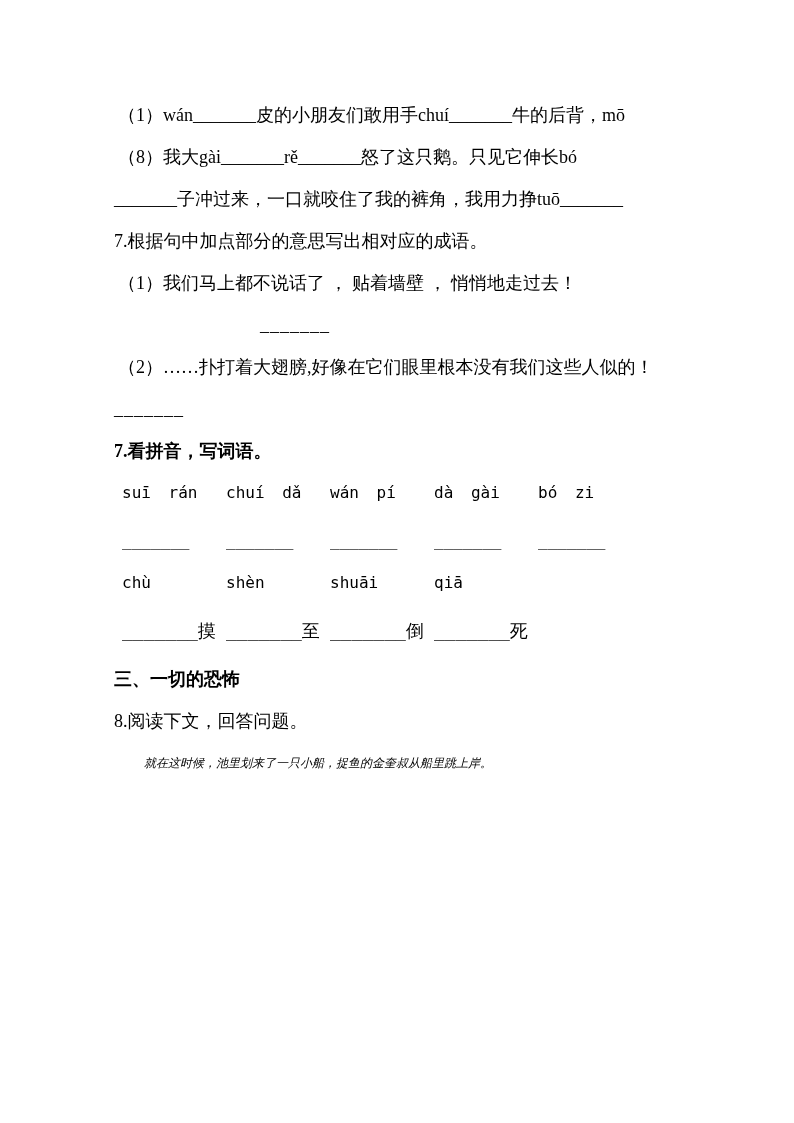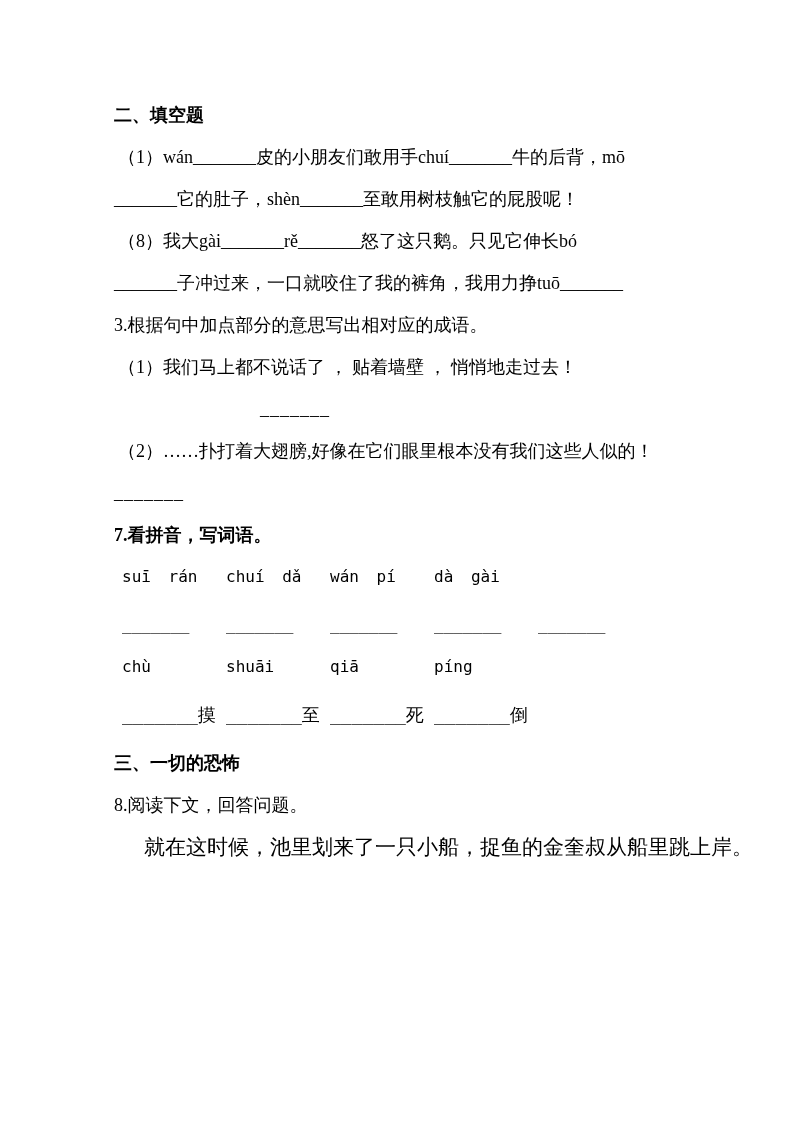--- a/index.html
+++ b/index.html
@@ -49,70 +49,70 @@
     word-spacing: 8px;
   }
   .blanks-row .cell,
   .answers-row .cell {
     font-family: "DejaVu Sans Mono", monospace;
     font-size: 16px;
   }
   .answers-row .cell { font-size: 18px; }
   .mt6 { margin-top: 6px; }
   .passage {
-    font-size: 21px;
+    font-style: italic;
+    font-size: 12px;
     padding-left: 30px;
   }
 </style>
 </head>
 <body>
 
 <div class="page">
 
-  <div class="line bold">二、填空题</div>
 
   <div class="line item">（1）wán_______皮的小朋友们敢用手chuí_______牛的后背，mō</div>
-  <div class="line">_______它的肚子，shèn_______至敢用树枝触它的屁股呢！</div>
   <div class="line item">（8）我大gài_______rě_______怒了这只鹅。只见它伸长bó</div>
   <div class="line">_______子冲过来，一口就咬住了我的裤角，我用力挣tuō_______</div>
 
-  <div class="line">3.根据句中加点部分的意思写出相对应的成语。</div>
+  <div class="line">7.根据句中加点部分的意思写出相对应的成语。</div>
   <div class="line item">（1）我们马上都不说话了 ， 贴着墙壁 ， 悄悄地走过去！</div>
   <div class="line blank-line indent-center">_______</div>
   <div class="line item">（2）……扑打着大翅膀,好像在它们眼里根本没有我们这些人似的！</div>
   <div class="line blank-line">_______</div>
 
   <div class="line bold">7.看拼音，写词语。</div>
 
   <div class="row pinyin-row">
     <span class="cell">suī rán</span>
     <span class="cell">chuí dǎ</span>
     <span class="cell">wán pí</span>
     <span class="cell">dà gài</span>
+    <span class="cell">bó zi</span>
   </div>
 
   <div class="row blanks-row mt6">
     <span class="cell">_______</span>
     <span class="cell">_______</span>
     <span class="cell">_______</span>
     <span class="cell">_______</span>
     <span class="cell">_______</span>
   </div>
 
   <div class="row pinyin-row">
     <span class="cell">chù</span>
+    <span class="cell">shèn</span>
     <span class="cell">shuāi</span>
     <span class="cell">qiā</span>
-    <span class="cell">píng</span>
   </div>
 
   <div class="row answers-row mt6">
     <span class="cell">_______摸</span>
     <span class="cell">_______至</span>
+    <span class="cell">_______倒</span>
     <span class="cell">_______死</span>
-    <span class="cell">_______倒</span>
   </div>
 
   <div class="line bold mt6">三、一切的恐怖</div>
   <div class="line">8.阅读下文，回答问题。</div>
   <div class="line passage">就在这时候，池里划来了一只小船，捉鱼的金奎叔从船里跳上岸。</div>
 
 </div>
 
 </body></html>

